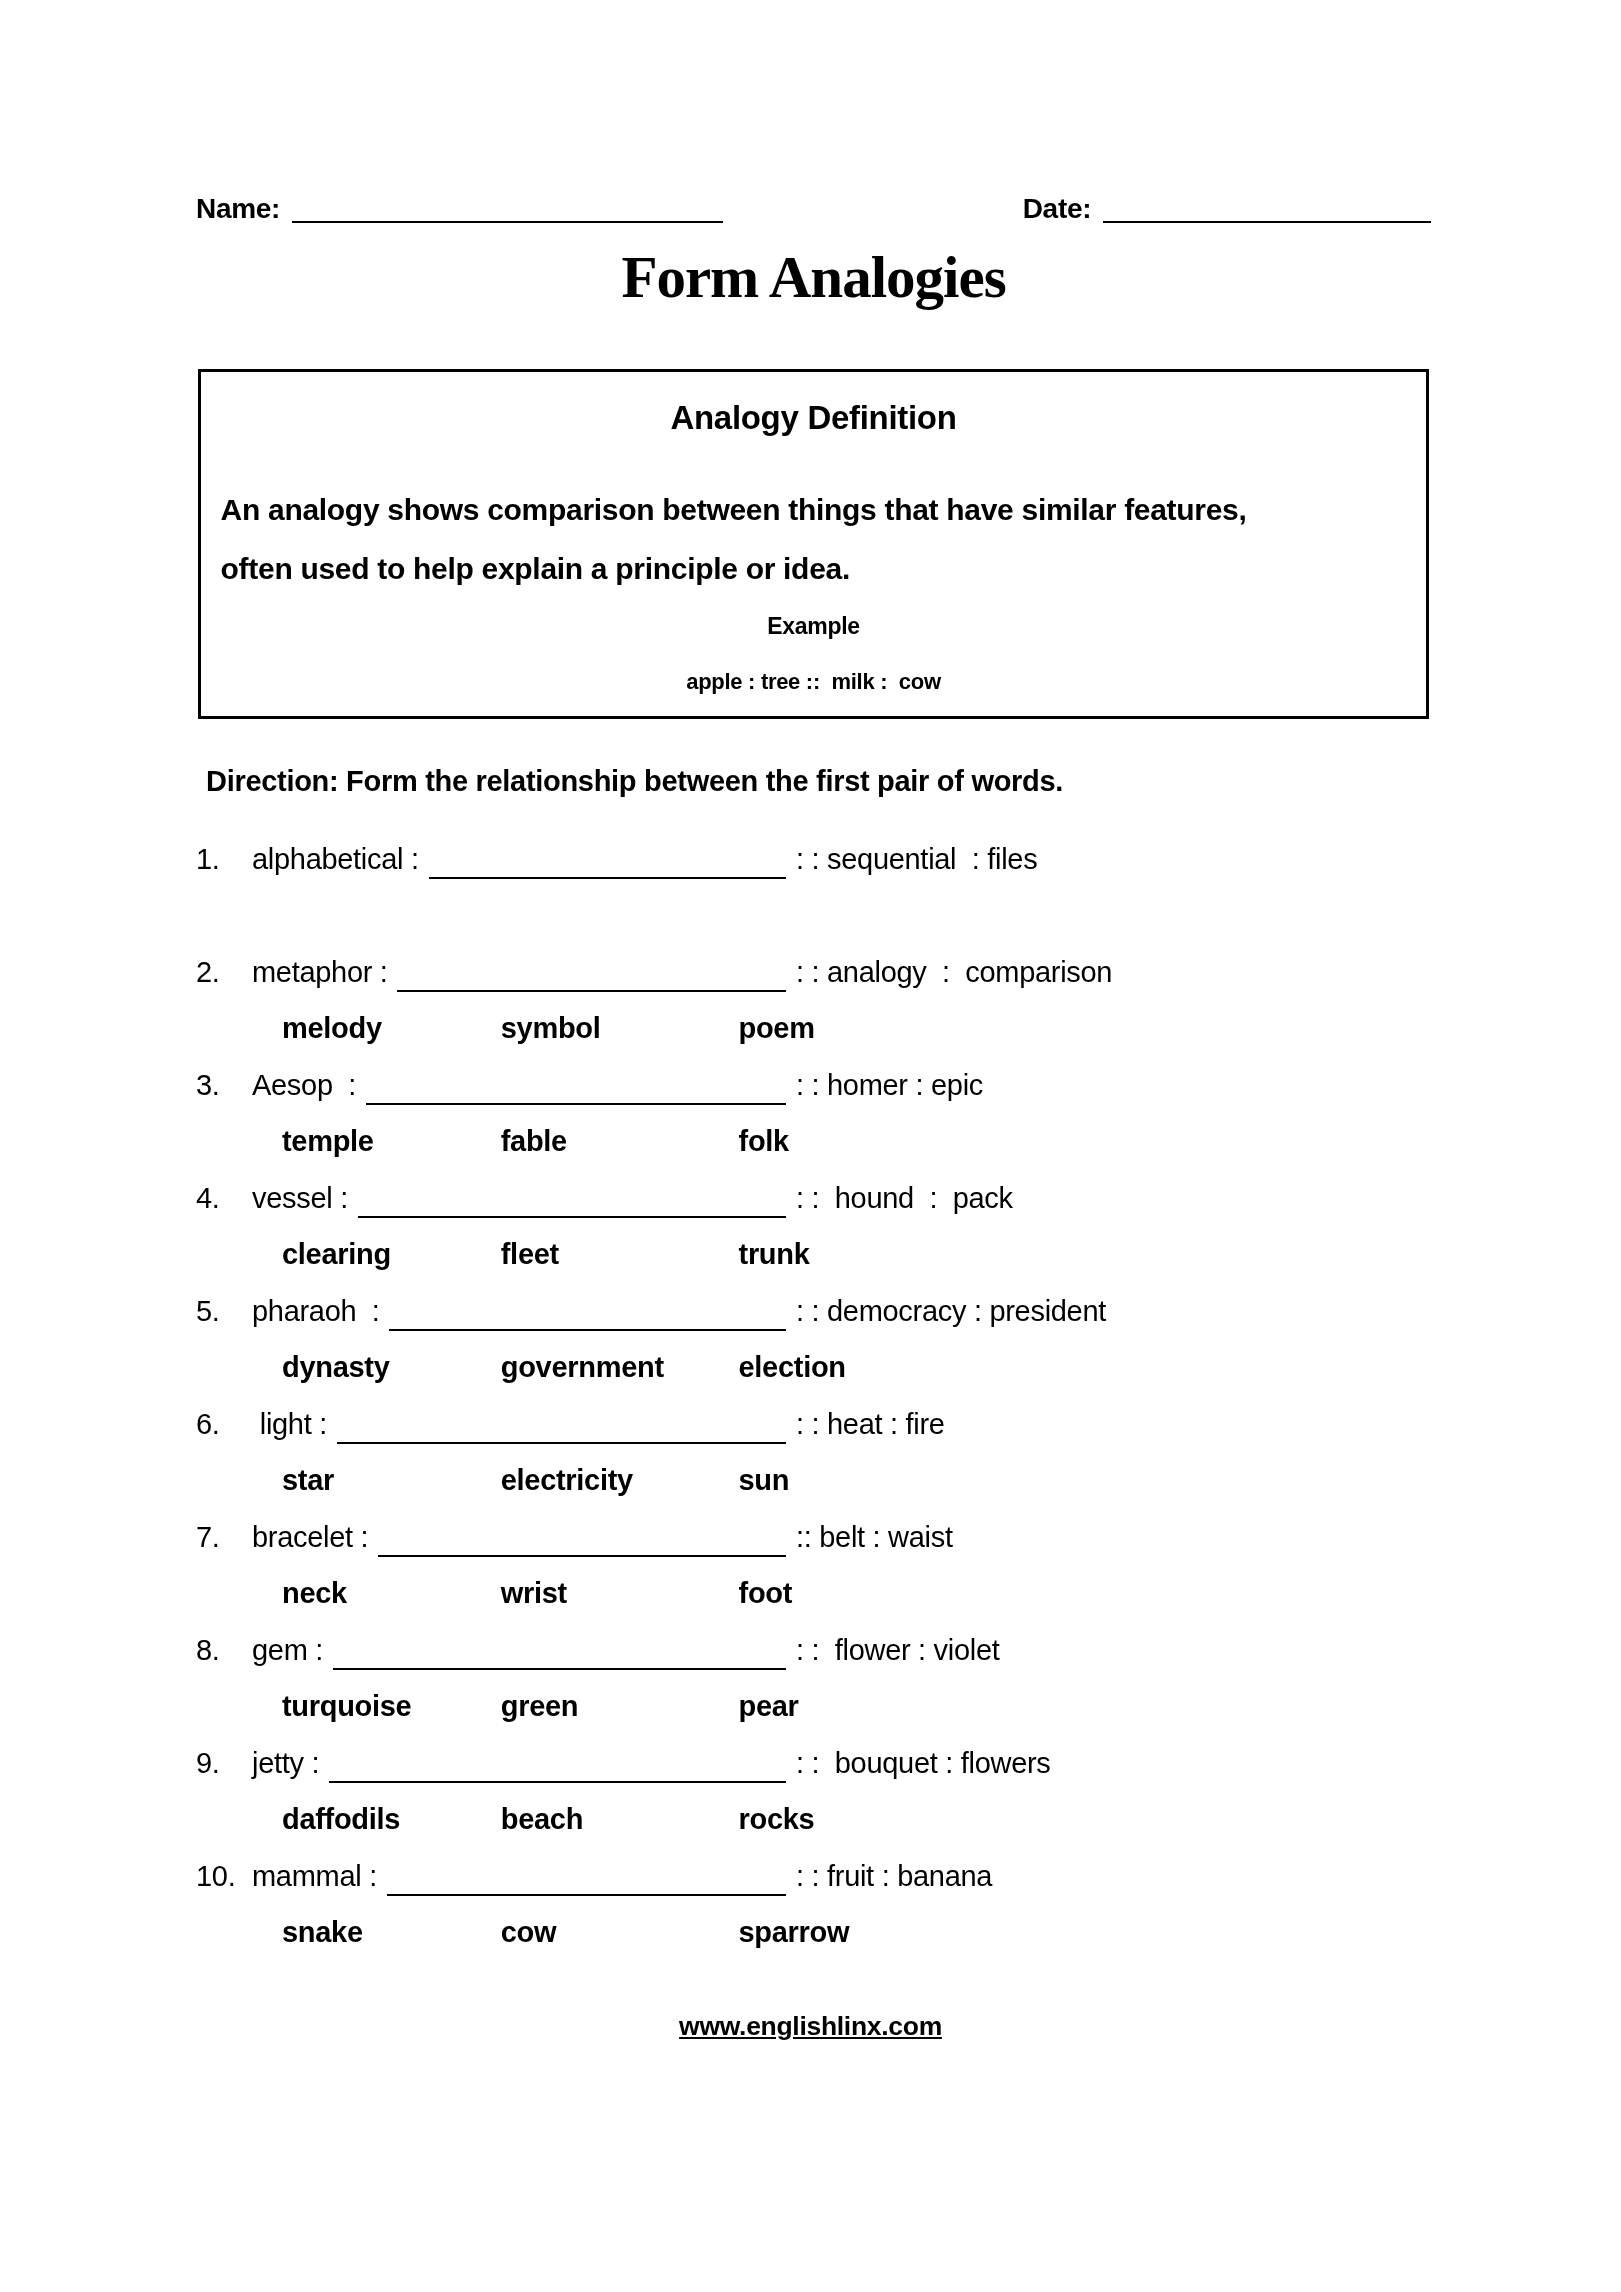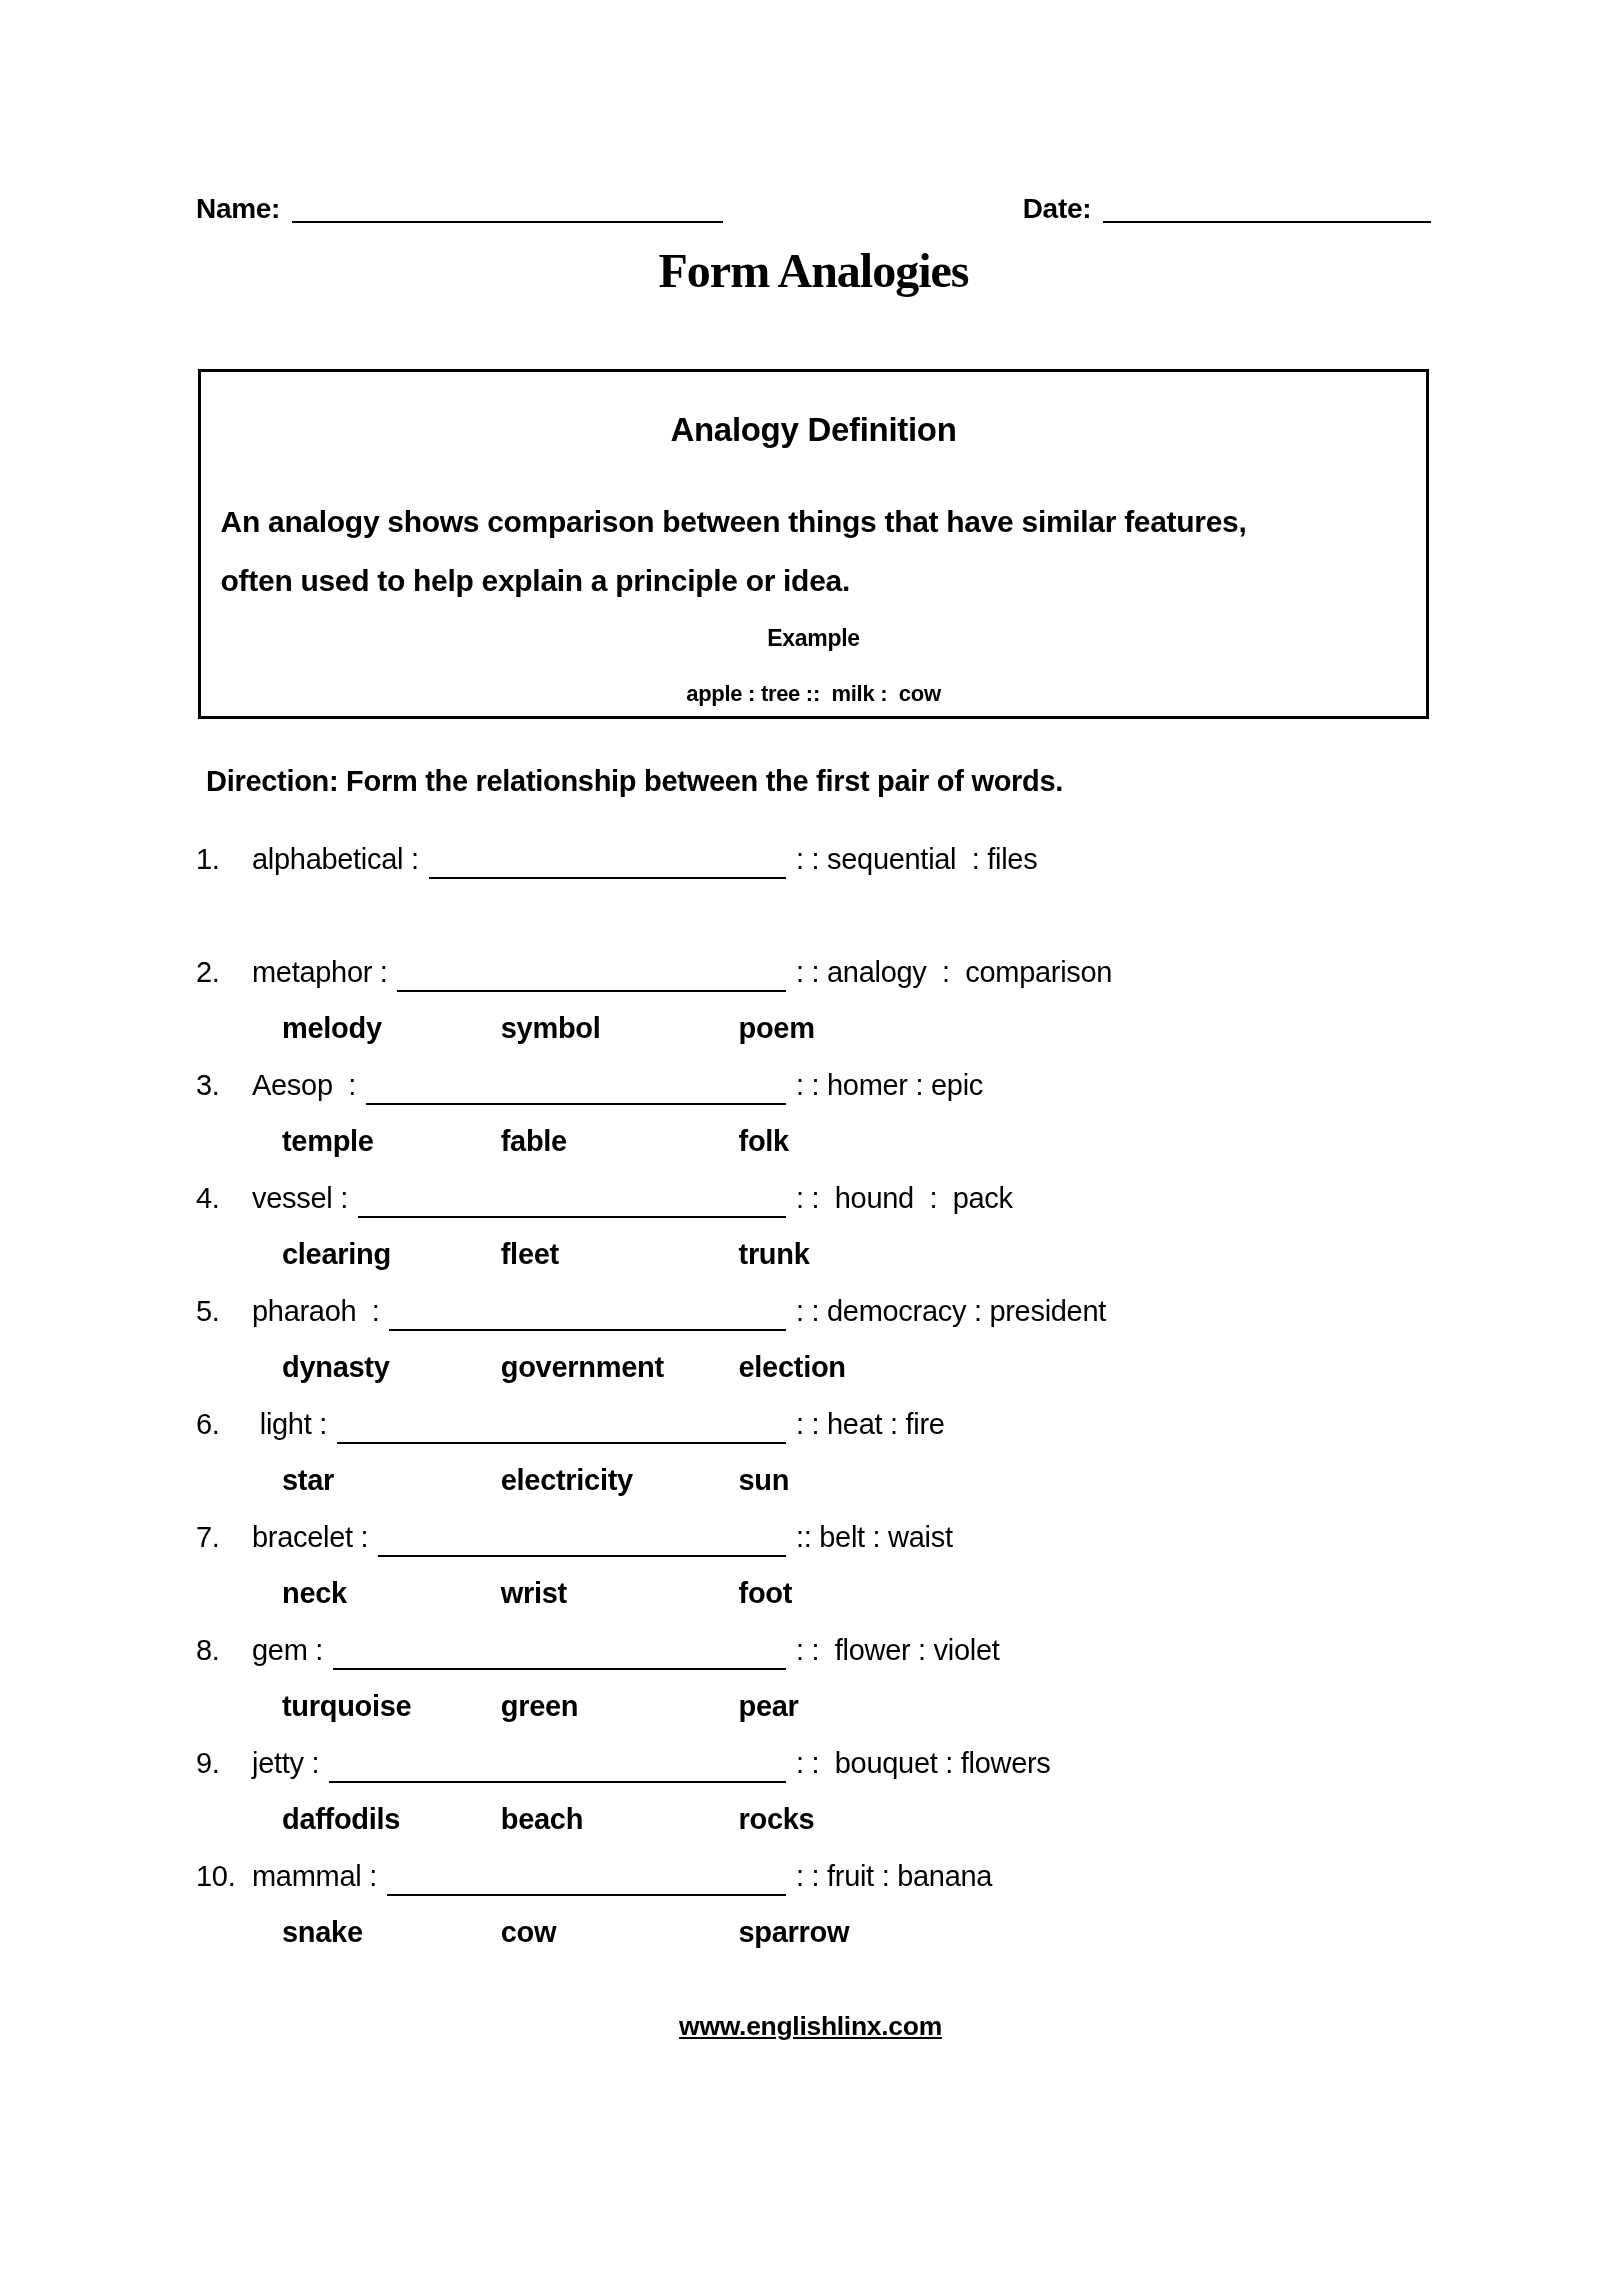--- a/index.html
+++ b/index.html
@@ -44,37 +44,37 @@
 
   
   .page-title {
     position: absolute;
     top: 243px;
     left: 196px;
     width: 1235px;
     margin: 0;
     text-align: center;
     font-family: "Liberation Serif", "DejaVu Serif", serif;
-    font-size: 48px;
+    font-size: 59px;
     font-weight: bold;
     letter-spacing: -1px;
   }
 
   
   .def-box {
     position: absolute;
     top: 369px;
     left: 198px;
     width: 1225px;
     height: 344px;
     border: 3.9px solid #000000;
     box-sizing: content-box;
   }
   .def-heading {
-    margin: 16px;
+    margin: 4px;
     padding-top: 19.6px;
     text-align: center;
     font-size: 33px;
     font-weight: bold;
     line-height: 43px;
   }
   .def-body {
     margin: 41px 0 0 19.6px;
     width: 1117px;
     font-size: 30px;

